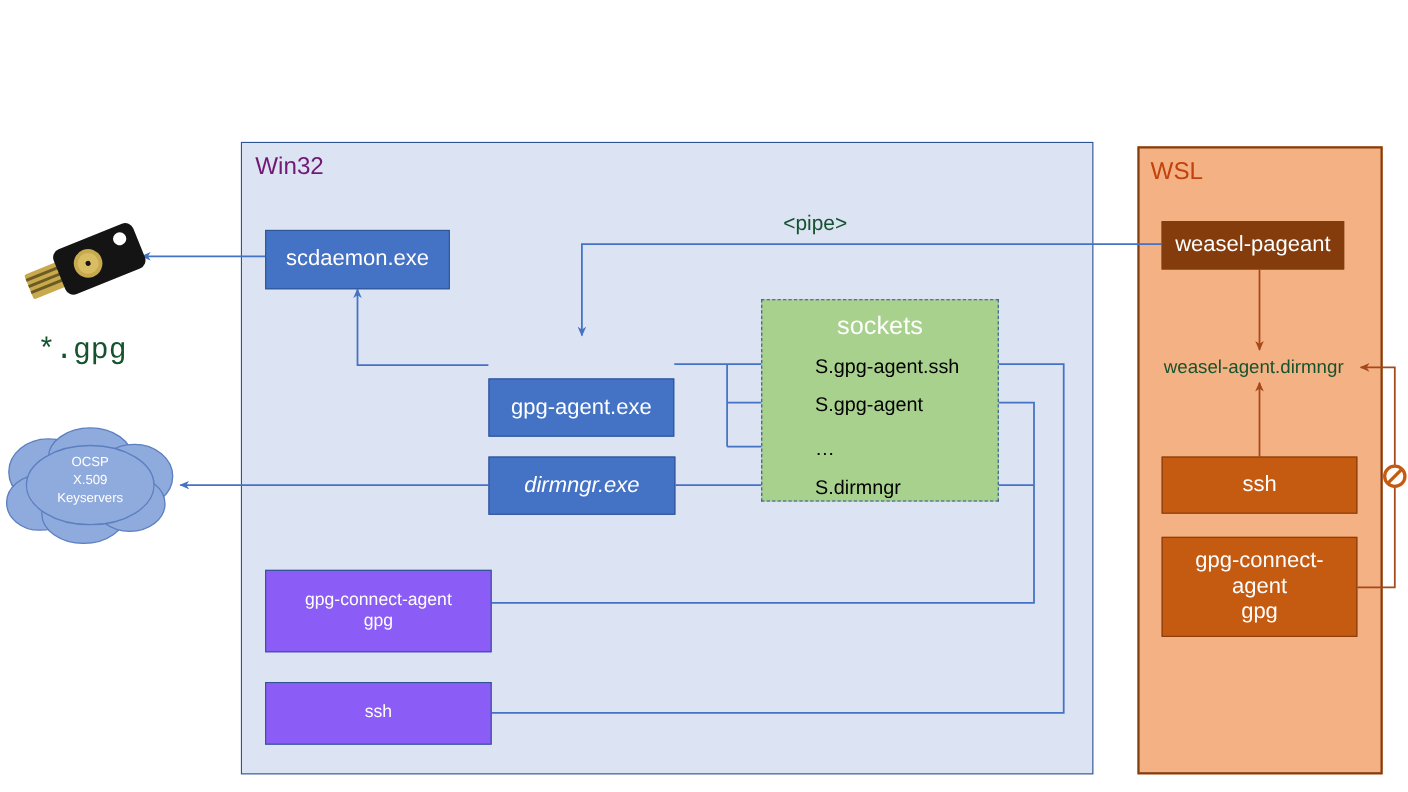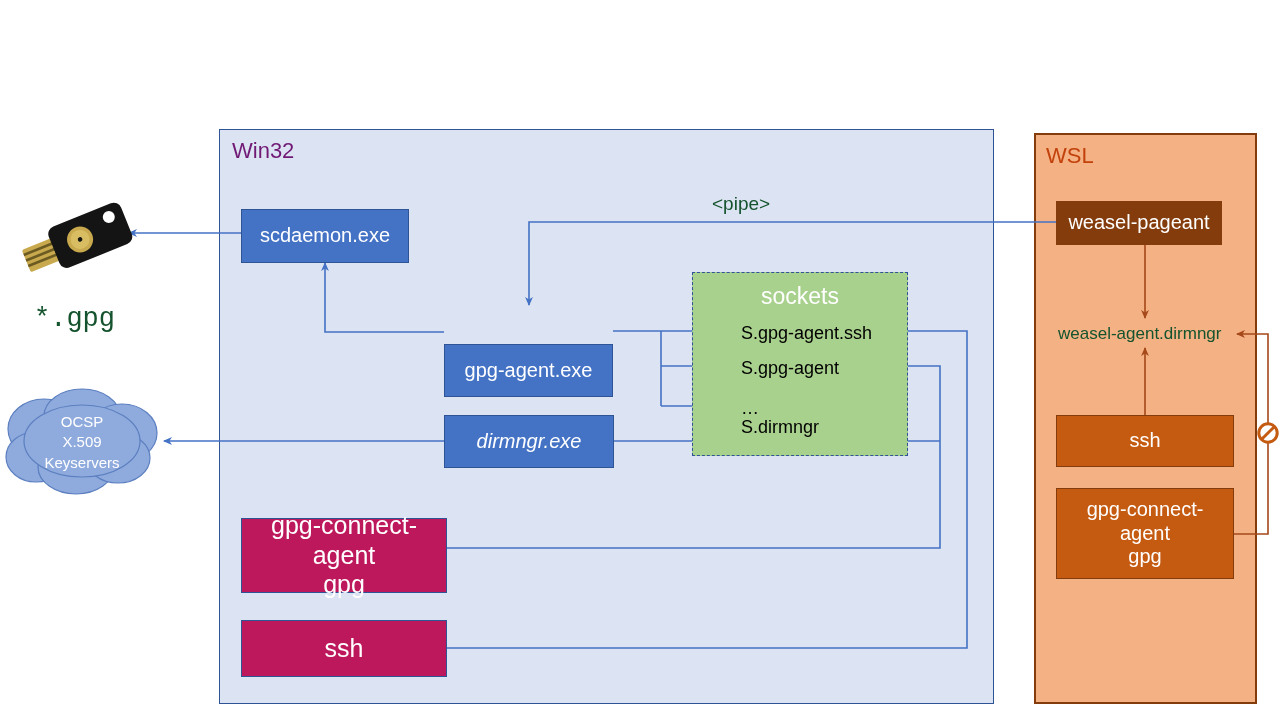--- a/index.html
+++ b/index.html
@@ -15,21 +15,21 @@
        background:#dce3f2;border:1.5px solid #2f5496;}
   .panel-wsl{left:1034px;top:133px;width:223px;height:571px;
        background:#f4b183;border:2px solid #843c0c;}
   .panel-title{font-size:22px;color:#701a75;line-height:1;}
   .panel-title.wsl{color:#c2410c;}
 
   
   .box{display:flex;align-items:center;justify-content:center;
        text-align:center;color:#ffffff;line-height:1.18;}
   .box-blue{background:#4472c4;border:1px solid #2f5496;font-size:20px;}
-  .box-cyan{background:#be185d;border:1.5px solid #2f5496;font-size:25px;}
+  .box-cyan{background:#8b5cf6;border:1.5px solid #2f5496;font-size:16px;}
   .box-darkbrown{background:#843c0c;border:1px solid #843c0c;font-size:20px;}
   .box-brown{background:#c55a11;border:1px solid #843c0c;font-size:20px;}
 
   
   .sockets{left:692px;top:272px;width:216px;height:184px;
        background:#a9d18e;border:1.5px dashed #2f5496;}
   .sockets-title{position:absolute;left:0;top:10px;width:100%;
        text-align:center;color:#ffffff;font-size:23px;}
   .socket-label{position:absolute;left:48px;color:#000000;font-size:18px;
        white-space:nowrap;}
@@ -41,21 +41,21 @@
   .t-wsock{font-size:17px;}
 
   
   svg.conn{position:absolute;left:0;top:0;width:1280px;height:720px;
            overflow:visible;pointer-events:none;}
   .ln-blue{stroke:#4472c4;stroke-width:1.6;fill:none;}
   .ln-brown{stroke:#a5481a;stroke-width:1.6;fill:none;}
 
   
   .cloud-text{position:absolute;left:0;top:0;width:100%;text-align:center;
-       color:#ffffff;font-size:15px;line-height:1.35;}
+       color:#ffffff;font-size:12px;line-height:1.35;}
 </style>
 </head>
 <body>
 
 <div id="stage">
 
   <div class="abs panel-win32"></div>
   <div class="abs panel-wsl"></div>
 
   <div class="abs panel-title" style="left:232px;top:140px;">Win32</div>
@@ -119,21 +119,21 @@
 
   <div class="abs box box-cyan" style="left:241px;top:620px;width:206px;height:57px;">
     <span>ssh</span>
   </div>
 
   <div class="abs sockets">
     <div class="sockets-title">sockets</div>
     <div class="socket-label" style="top:50px;">S.gpg-agent.ssh</div>
     <div class="socket-label" style="top:85px;">S.gpg-agent</div>
     <div class="socket-label" style="top:125px;">…</div>
-    <div class="socket-label" style="top:144px;">S.dirmngr</div>
+    <div class="socket-label" style="top:160px;">S.dirmngr</div>
   </div>
 
   <div class="abs txt t-pipe" style="left:712px;top:193px;">&lt;pipe&gt;</div>
 
   <div class="abs box box-darkbrown" style="left:1056px;top:201px;width:166px;height:44px;">
     <span>weasel-pageant</span>
   </div>
 
   <div class="abs txt t-wsock" style="left:1058px;top:324px;">weasel-agent.dirmngr</div>
 

